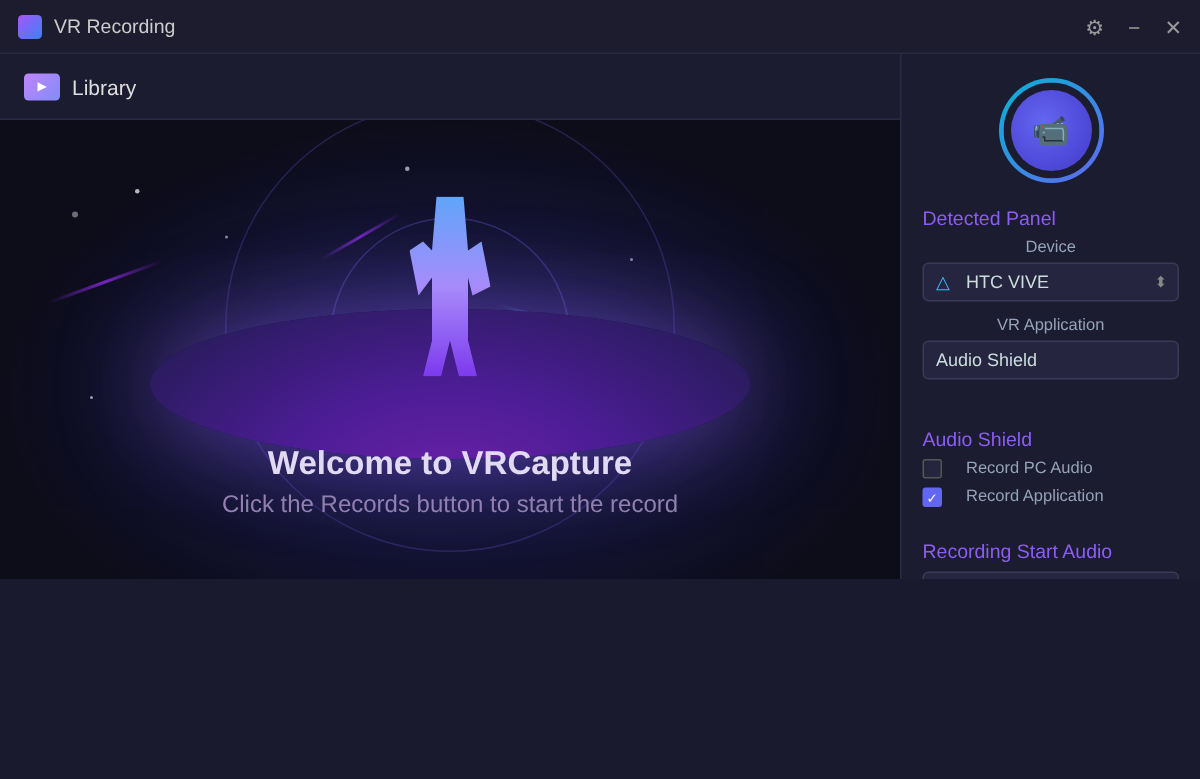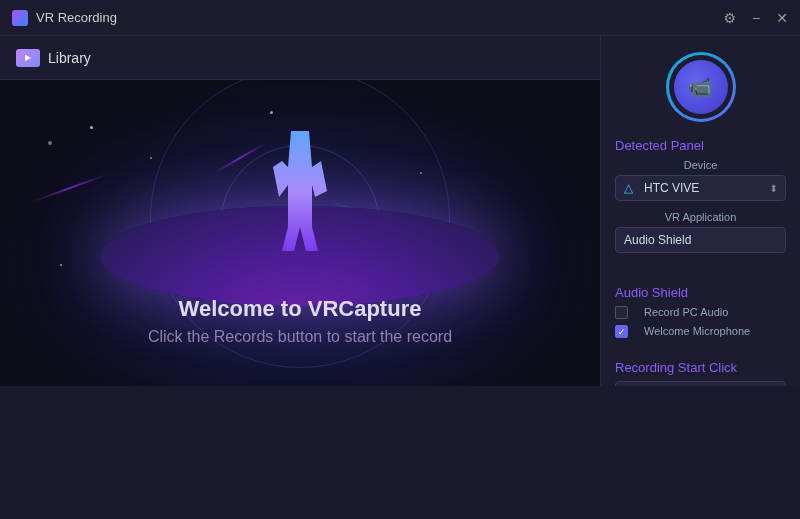--- a/index.html
+++ b/index.html
@@ -440,26 +440,26 @@
       <div class="divider"></div>
 
       <div class="section-title">Audio Shield</div>
 
       <div class="checkbox-row">
         <div class="checkbox"></div>
         <span class="checkbox-label">Record PC Audio</span>
       </div>
       <div class="checkbox-row">
         <div class="checkbox checked"></div>
-        <span class="checkbox-label">Welcome Microphone</span>
+        <span class="checkbox-label">Record Application</span>
       </div>
 
       <div class="divider"></div>
 
-      <div class="section-title">Recording Start Click</div>
+      <div class="section-title">Recording Start Audio</div>
       <div class="select-wrap start-after-wrap">
         <div class="select-box">
           <span>6 s</span>
         </div>
         <span class="select-arrow">⬍</span>
       </div>
     </div>
   </div>
 </div>
 

